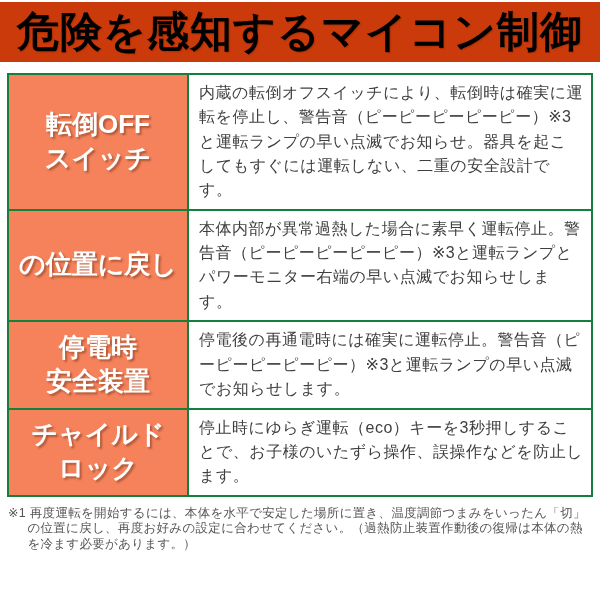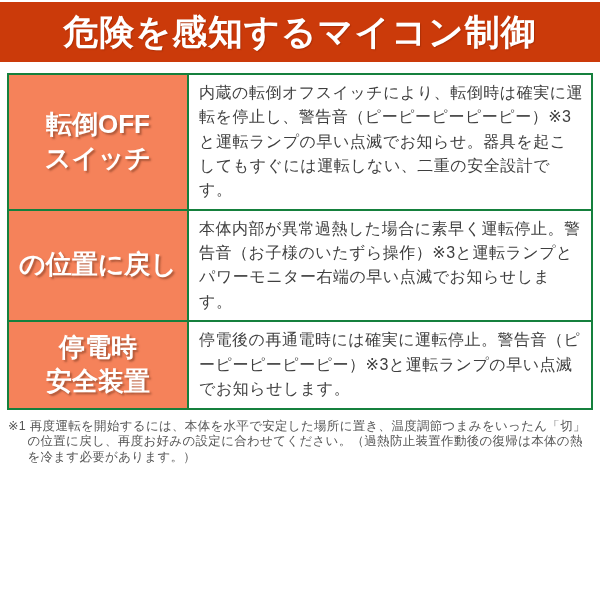--- a/index.html
+++ b/index.html
@@ -17,22 +17,22 @@
   .header {
     margin-top: 2px;
     width: 600px;
     height: 60px;
     background: #cb3a0a;
     display: flex;
     align-items: center;
     justify-content: center;
   }
   .header .title {
-    color: #ffffff;
-    font-size: 35px;
+    color: #000000;
+    font-size: 42px;
     font-weight: bold;
     letter-spacing: 1px;
     text-shadow: 1px 1px 1px rgba(120,30,0,0.35);
     white-space: nowrap;
     text-align: center;
   }
   table.safety-table {
     border-collapse: collapse;
     margin: 11px 7px 0 7px;
     width: 586px;
@@ -102,30 +102,39 @@
         </td>
         <td class="desc-cell">
           <span class="desc-text">内蔵の転倒オフスイッチにより、転倒時は確実に運転を停止し、警告音（ピーピーピーピーピー）※3と運転ランプの早い点滅でお知らせ。器具を起こしてもすぐには運転しない、二重の安全設計です。</span>
         </td>
       </tr>
       <tr class="row-1">
         <td class="label-cell">
           <span class="label-text">の位置に戻し</span>
         </td>
         <td class="desc-cell">
-          <span class="desc-text">本体内部が異常過熱した場合に素早く運転停止。警告音（お子様のいたずら操作）※3と運転ランプとパワーモニター右端の早い点滅でお知らせします。</span>
+          <span class="desc-text">本体内部が異常過熱した場合に素早く運転停止。警告音（ピーピーピーピーピー）※3と運転ランプとパワーモニター右端の早い点滅でお知らせします。</span>
         </td>
       </tr>
       <tr class="row-2">
         <td class="label-cell">
           <span class="label-text">停電時
 安全装置</span>
         </td>
         <td class="desc-cell">
           <span class="desc-text">停電後の再通電時には確実に運転停止。警告音（ピーピーピーピーピー）※3と運転ランプの早い点滅でお知らせします。</span>
+        </td>
+      </tr>
+      <tr class="row-4">
+        <td class="label-cell">
+          <span class="label-text">チャイルド
+ロック</span>
+        </td>
+        <td class="desc-cell">
+          <span class="desc-text">停止時にゆらぎ運転（eco）キーを3秒押しすることで、お子様のいたずら操作、誤操作などを防止します。</span>
         </td>
       </tr>
     </tbody>
   </table>
 
   <div class="footnotes">
     <p>※1 再度運転を開始するには、本体を水平で安定した場所に置き、温度調節つまみをいったん「切」の位置に戻し、再度お好みの設定に合わせてください。（過熱防止装置作動後の復帰は本体の熱を冷ます必要があります。）</p>
 
   </div>
 

